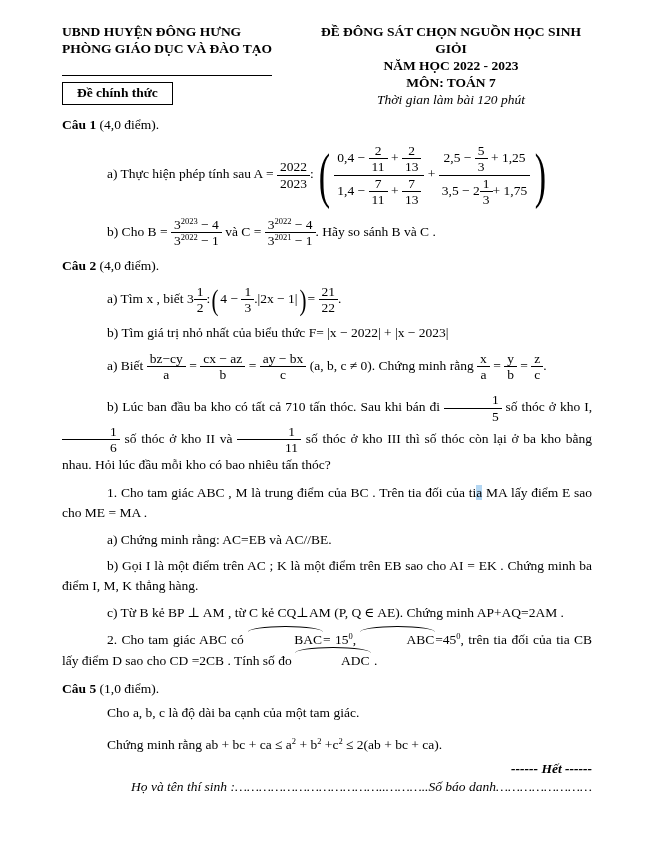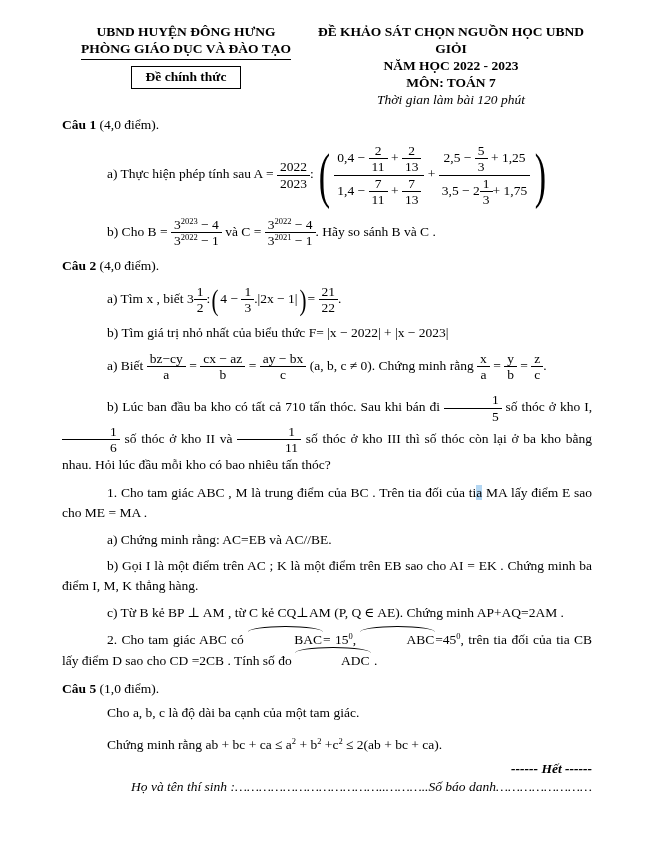--- a/index.html
+++ b/index.html
@@ -3,23 +3,23 @@
 <meta charset="utf-8">
 <style>
   html,body{margin:0;padding:0;background:#fff;}
   body{width:650px;height:851px;font-family:"Liberation Serif","DejaVu Serif",serif;
        font-size:13.5px;color:#000;overflow:hidden;}
   .page{padding:24px 58px 0 62px;}
   .b{font-weight:bold;}
   .i{font-style:italic;}
   
   .hdr{display:flex;}
-  .hcol-left{width:248px;text-align:center;line-height:1.25;}
+  .hcol-left{width:248px;line-height:1.25;}
   .hcol-right{flex:1;text-align:center;line-height:1.25;}
-  .u{display:inline-block;border-bottom:1.3px solid #000;padding-bottom:1px;}
+  .u{display:inline-block;border-bottom:1.3px solid #000;padding-bottom:17px;}
   .boxwrap{margin-top:6px;}
   .box{display:inline-block;border:1.2px solid #000;padding:2px 14px;font-weight:bold;}
   
   .sec-h{margin-top:9px;}
   .sub{margin:8px 0 8px 45px;}
   .para{text-align:justify;text-indent:45px;margin:8px 0;line-height:1.5;}
   
   .m{white-space:nowrap;}
   .fr{display:inline-block;vertical-align:middle;text-align:center;line-height:1.12;}
   .fr>.n{display:block;border-bottom:1px solid #000;padding:0 3px;}
@@ -45,21 +45,21 @@
 
   <div class="hdr">
     <div class="hcol-left">
       <div class="b">UBND HUYỆN ĐÔNG HƯNG</div>
       <div><span class="b u">PHÒNG GIÁO DỤC VÀ ĐÀO TẠO</span></div>
       <div class="boxwrap">
         <span class="box">Đề chính thức</span>
       </div>
     </div>
     <div class="hcol-right">
-      <div class="b">ĐỀ KHẢO SÁT CHỌN NGUỒN HỌC UBND GIỎI</div>
+      <div class="b">ĐỀ ĐÔNG SÁT CHỌN NGUỒN HỌC SINH GIỎI</div>
       <div class="b">NĂM HỌC 2022 - 2023</div>
       <div class="b">MÔN: TOÁN 7</div>
       <div class="i">Thời gian làm bài 120 phút</div>
     </div>
   </div>
 
   <div class="sec-h">
     <span class="b">Câu 1</span><span> (4,0 điểm).</span>
   </div>
 

